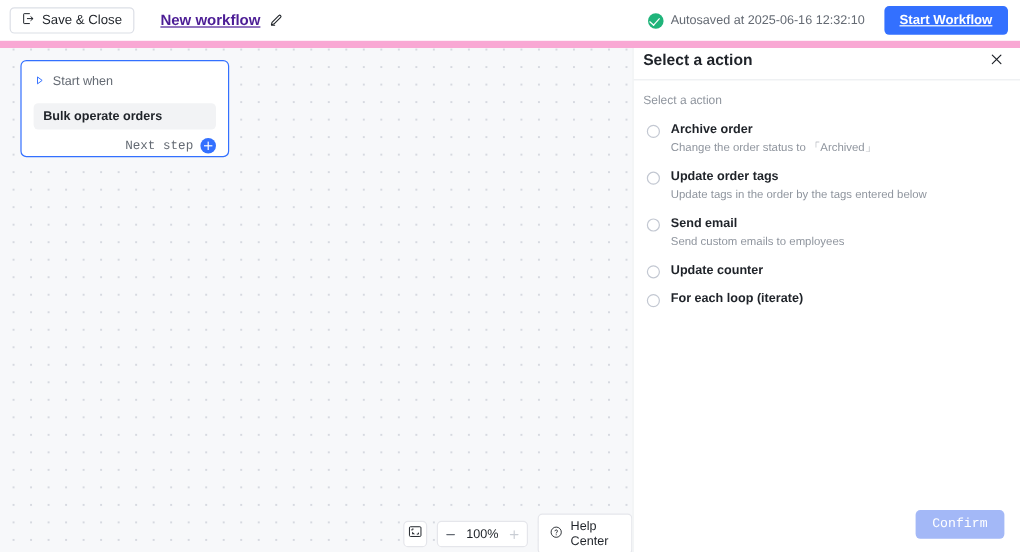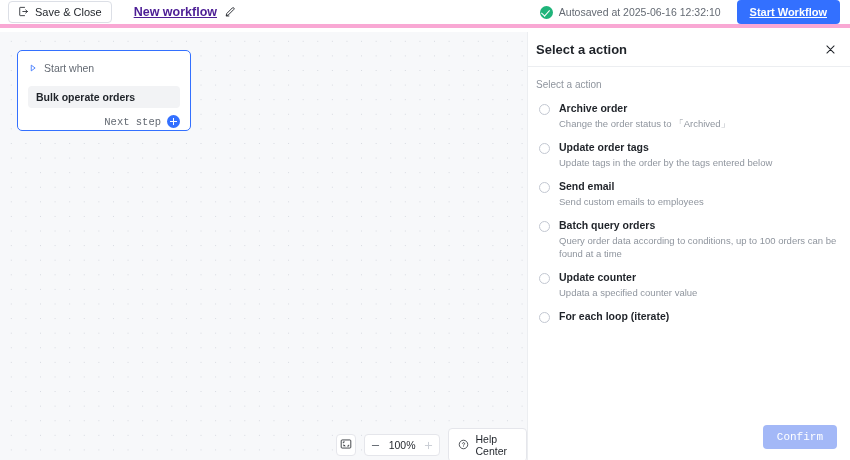--- a/index.html
+++ b/index.html
@@ -6,23 +6,23 @@
   html, body {
     width: 850px; height: 460px;
     font-family: "Liberation Sans", sans-serif;
     background: #ffffff;
     overflow: hidden;
   }
   .app { position: relative; width: 850px; height: 460px; }
 
   
   .topbar {
-    position: absolute; left: 0; top: 0; width: 850px; height: 28px;
+    position: absolute; left: 0; top: 0; width: 850px; height: 40px;
     background: #ffffff;
-    border-bottom: 4px solid #f9a8d4;
+    border-bottom: 6px solid #f9a8d4;
     display: flex; align-items: center;
     z-index: 5;
   }
   .save-close {
     display: flex; align-items: center; gap: 6px;
     margin-left: 8px;
     height: 22px; padding: 0 9px;
     border: 1px solid #dcdfe6; border-radius: 4px;
     background: #fff;
     font-size: 11px; color: #1f2329; white-space: nowrap;
@@ -301,33 +301,25 @@
       </div>
 
       <div class="option">
         <span class="radio"></span>
         <span class="opt-text">
           <span class="opt-title">Send email</span>
           <span class="opt-desc">Send custom emails to employees</span>
         </span>
       </div>
 
-      <div class="option">
-        <span class="radio"></span>
-        <span class="opt-text">
-          <span class="opt-title">Batch query orders</span>
-          <span class="opt-desc">Query order data according to conditions, up to 100 orders can be found at a time</span>
-        </span>
-      </div>
 
       <div class="option">
         <span class="radio"></span>
         <span class="opt-text">
           <span class="opt-title">Update counter</span>
-          <span class="opt-desc">Updata a specified counter value</span>
         </span>
       </div>
 
       <div class="option">
         <span class="radio"></span>
         <span class="opt-text">
           <span class="opt-title">For each loop (iterate)</span>
         </span>
       </div>
     </div>

